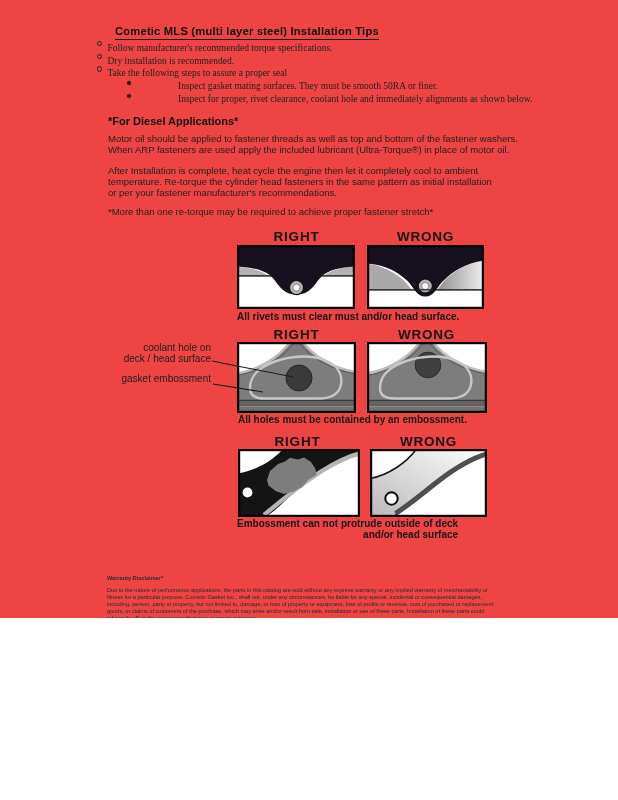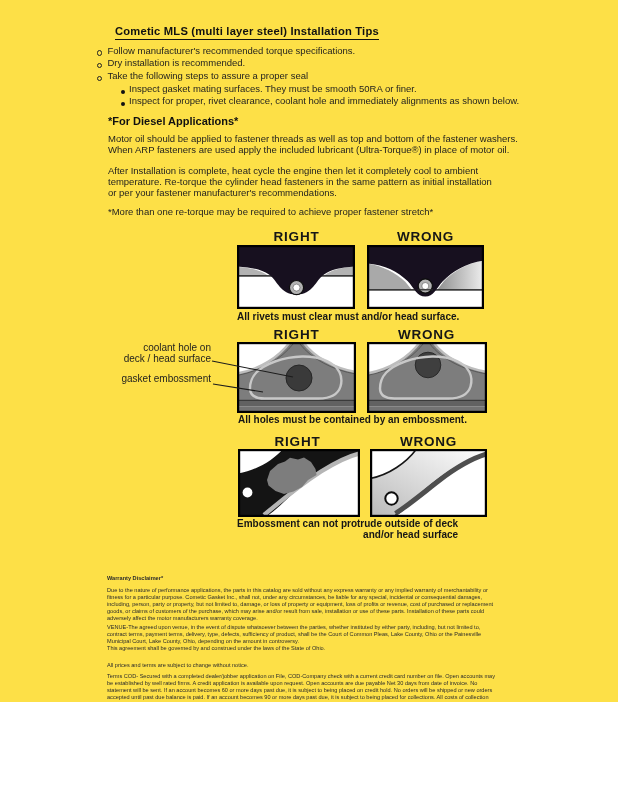--- a/index.html
+++ b/index.html
@@ -1,28 +1,28 @@
 <!DOCTYPE html>
 <html><head>
 <meta charset="utf-8">
 <style>
   html,body{margin:0;padding:0;background:#ffffff;}
   #page{
-    position:relative;width:618px;height:702px;background:#fde047;overflow:hidden;
+    position:relative;width:618px;height:618px;background:#ef4444;overflow:hidden;
     font-family:"Liberation Sans","DejaVu Sans",sans-serif;color:#1f1f1f;
   }
   
   #title{
     position:absolute;left:115px;top:25px;font-size:11.2px;font-weight:bold;color:#111;
     letter-spacing:0.2px;border-bottom:1.6px solid #111;padding-bottom:2px;white-space:nowrap;
   }
   
   #bullets{position:absolute;left:97px;top:43px;font-size:9.5px;color:#1e1e1e;}
-  .bullet{height:12.7px;display:flex;align-items:flex-end;white-space:nowrap;}
-  .bullet.sub{margin-left:24px;}
+  .bullet{height:12.7px;display:flex;align-items:flex-start;white-space:nowrap;font-family:Liberation Serif, serif;}
+  .bullet.sub{margin-left:30px;gap:43px;}
   .marker-o{display:inline-block;width:3.4px;height:3.4px;border:1px solid #222;border-radius:50%;margin-right:5px;margin-top:-2px;flex:none;}
   .marker-f{display:inline-block;width:4px;height:4px;background:#111;border-radius:50%;margin-right:4px;flex:none;}
   
   #diesel-h{position:absolute;left:108px;top:115px;font-size:11px;font-weight:bold;color:#111;}
   .para{position:absolute;left:108px;width:434px;font-size:9.5px;line-height:11px;white-space:pre-line;color:#1e1e1e;}
   #p1{top:133px;} #p2{top:165px;} #p3{top:206px;}
   
   .fig-label{position:absolute;width:119px;text-align:center;font-size:13.5px;font-weight:bold;letter-spacing:0.8px;color:#161616;}
   .fig-caption{position:absolute;font-size:10px;font-weight:bold;color:#161616;white-space:pre-line;line-height:10.8px;}
   #f1-right-label{left:237px;top:229px;} #f1-wrong-label{left:366px;top:229px;}

